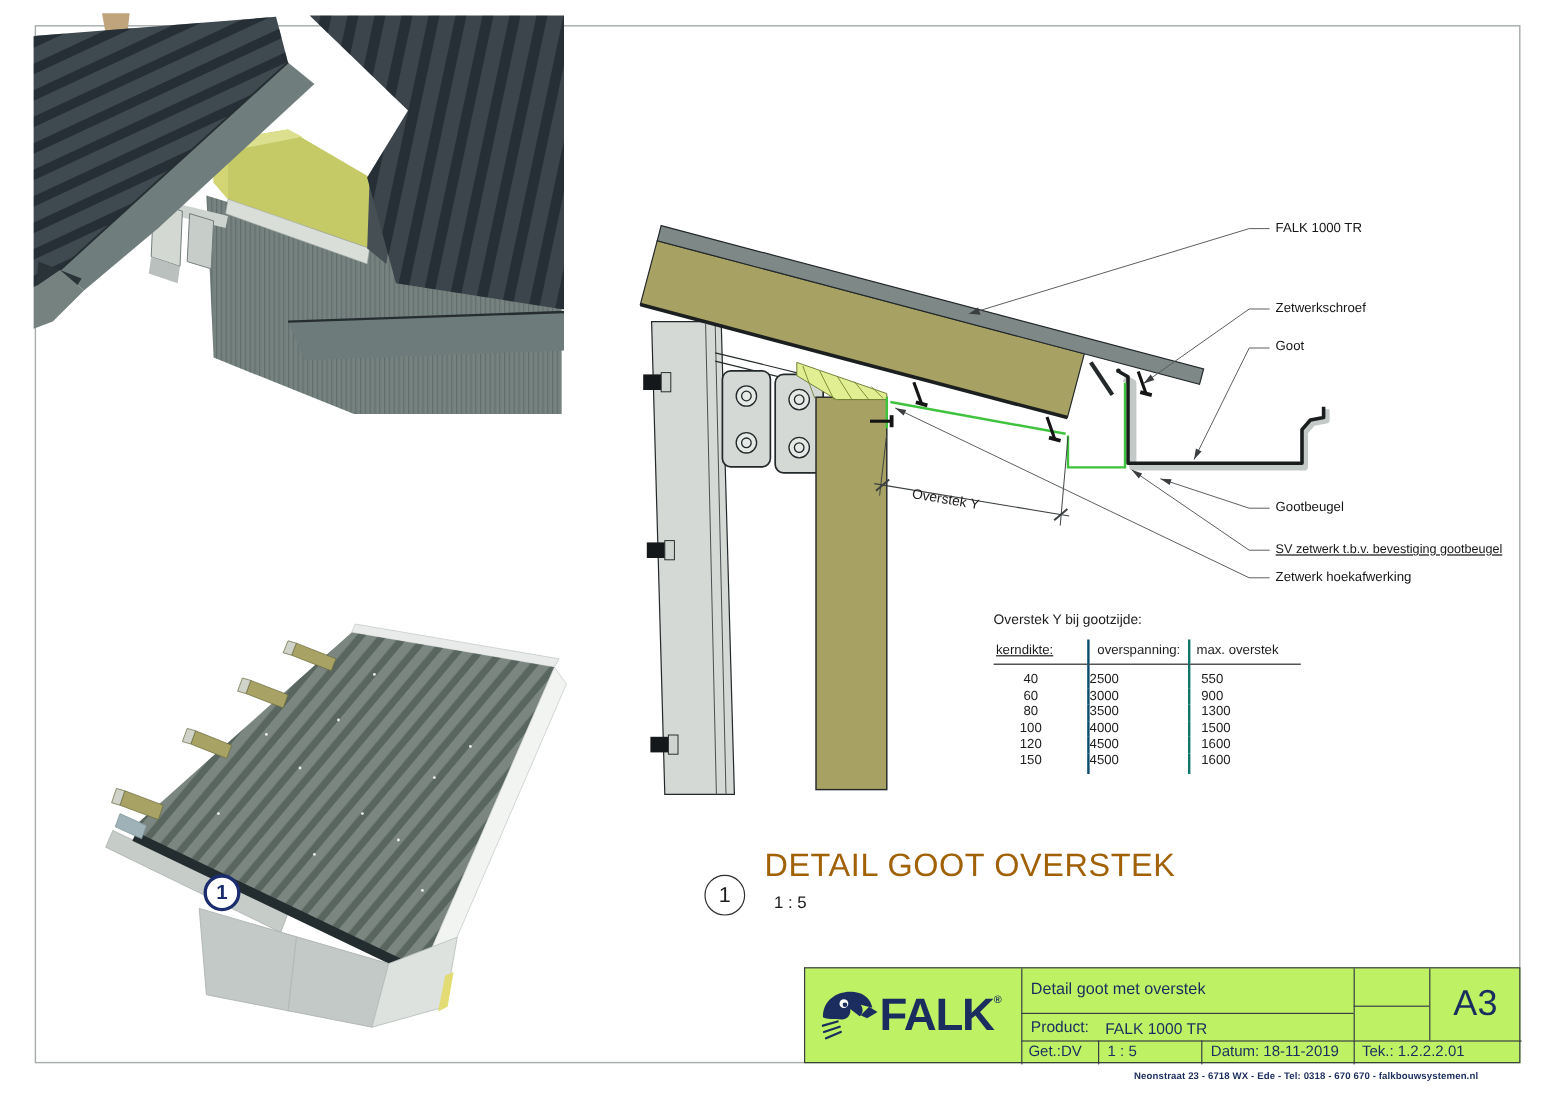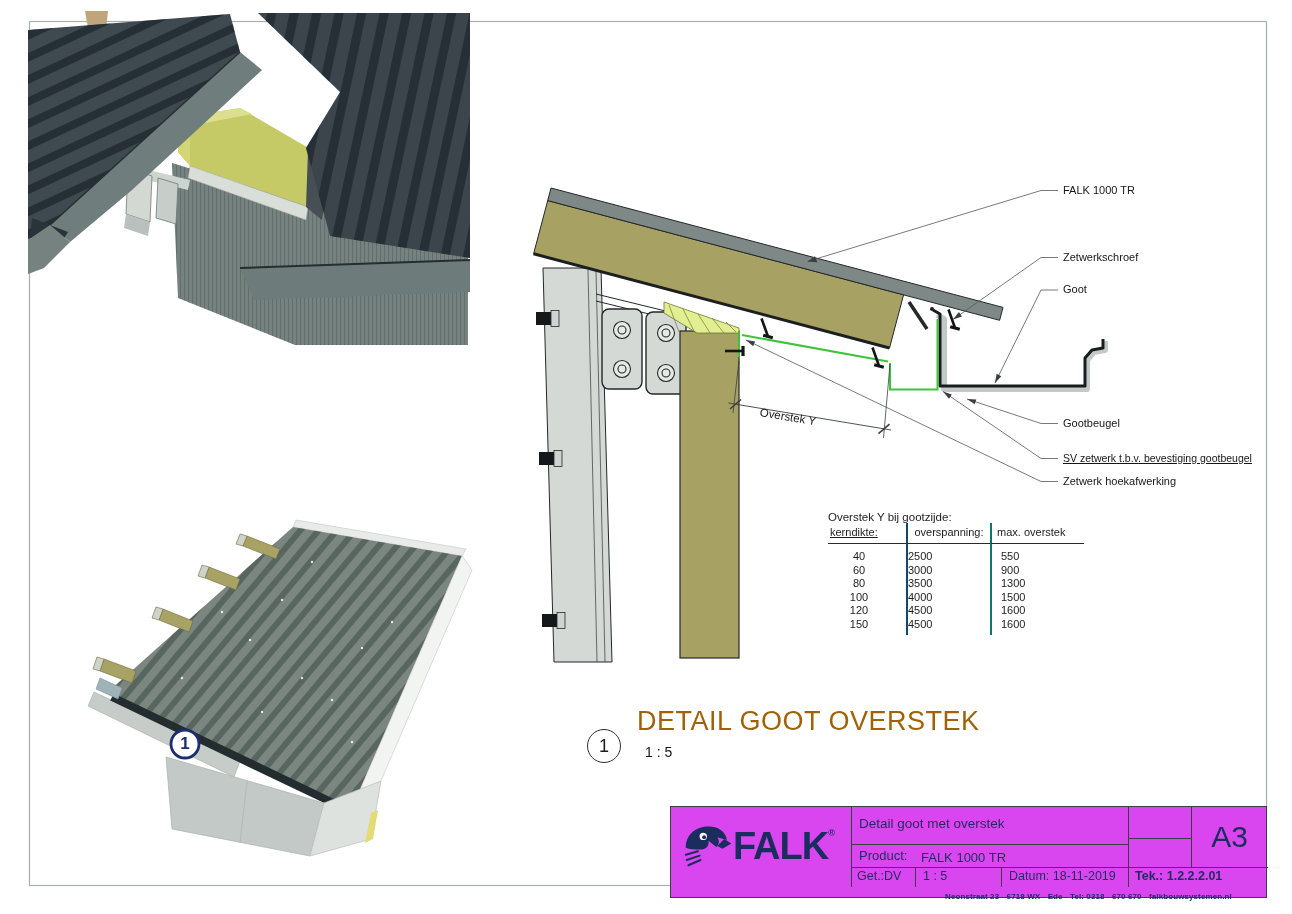--- a/index.html
+++ b/index.html
@@ -10,44 +10,44 @@
   .lbl { position:absolute; font-size:11px; color:#161616; white-space:nowrap; }
   .dim-lbl { position:absolute; font-size:11.5px; color:#202020; white-space:nowrap; transform:rotate(9.5deg); transform-origin:left center; }
 
   
   .detail-circle { position:absolute; left:587px; top:729px; width:34px; height:34px; border:1.4px solid #2f2f2f; border-radius:50%; display:flex; align-items:center; justify-content:center; font-size:18px; color:#1c1c1c; background:#fff; }
   .detail-title { position:absolute; left:637px; top:706px; font-size:27px; letter-spacing:.5px; color:#a16207; white-space:nowrap; }
   .detail-scale { position:absolute; left:645px; top:744px; font-size:14px; color:#161616; }
 
   
   .ov-wrap { position:absolute; left:828px; top:511px; width:260px; color:#1d1d1d; }
-  .ov-title { font-size:11.5px; }
+  .ov-title { font-size:11.5px; margin-bottom:10px; }
   .ov-grid { display:grid; grid-template-columns:78px 84px 94px; }
   .ov-grid .h { font-size:11px; padding-bottom:5px; padding-top:3px; border-bottom:1.5px solid #2a2a2a; }
   .ov-grid .c2 { border-left:2px solid #0c4a6e; }
   .ov-grid .c3 { border-left:2px solid #0f766e; }
   .ov-grid .h.c1 { padding-left:2px;text-decoration:underline; }
   .ov-grid .h.c2 { text-align:center; }
   .ov-grid .h.c3 { padding-left:5px; }
   .ov-grid .b { font-size:11px; line-height:13.5px; }
   .ov-grid .b.c1 { text-align:center; padding-right:16px; }
   .ov-grid .b.c2 { text-align:left; }
   .ov-grid .b.c3 { padding-left:9px; }
   .ov-grid .row-first { padding-top:6px; }
 
   
-  .tb { position:absolute; left:670px; top:806px; width:597px; height:92px; border:1.4px solid #3a3f44; background:#d946ef; color:#1b2d5e;padding-left:27px; }
+  .tb { position:absolute; left:670px; top:806px; width:597px; height:80px; border:1.4px solid #3a3f44; background:#bef264; color:#1b2d5e;padding-left:27px; }
   .tb .line { position:absolute; background:#3a3f44; }
   .tb-desc { position:absolute; left:188px; top:9px; font-size:13.5px; }
   .tb-prod-label { position:absolute; left:188px; top:41px; font-size:13px; }
   .tb-prod-value { position:absolute; left:250px; top:43px; font-size:13px; }
   .tb-get { position:absolute; left:186px; top:62px; font-size:12.5px; }
   .tb-scale { position:absolute; left:252px; top:62px; font-size:12.5px; }
   .tb-date { position:absolute; left:338px; top:62px; font-size:12.5px; }
-  .tb-tek { position:absolute; left:464px; top:62px; font-size:12.5px;font-weight:bold; }
+  .tb-tek { position:absolute; left:464px; top:62px; font-size:12.5px; }
   .tb-a3 { position:absolute; left:520px; top:0; width:77px; height:60px; display:flex; align-items:center; justify-content:center; font-size:30px; }
   .tb-logo { position:absolute; left:6px; top:8px; width:172px; height:62px; display:flex; align-items:center; }
   .tb-brand { font-size:38px; font-weight:bold; letter-spacing:-1px; color:#1b2d5e; line-height:1; }
   .tb-reg { font-size:9px; vertical-align:top; position:relative; top:2px; }
 
   .footer-address { position:absolute; left:901px; top:892px; font-size:8px; font-weight:bold; color:#1b2d5e; letter-spacing:.1px; white-space:nowrap;padding-left:44px; }
 
   .render-callout-num { position:absolute; left:171px; top:730px; width:28px; height:28px; display:flex; align-items:center; justify-content:center; font-size:17px; font-weight:bold; color:#1b2d6e; }
 </style>
 </head>

